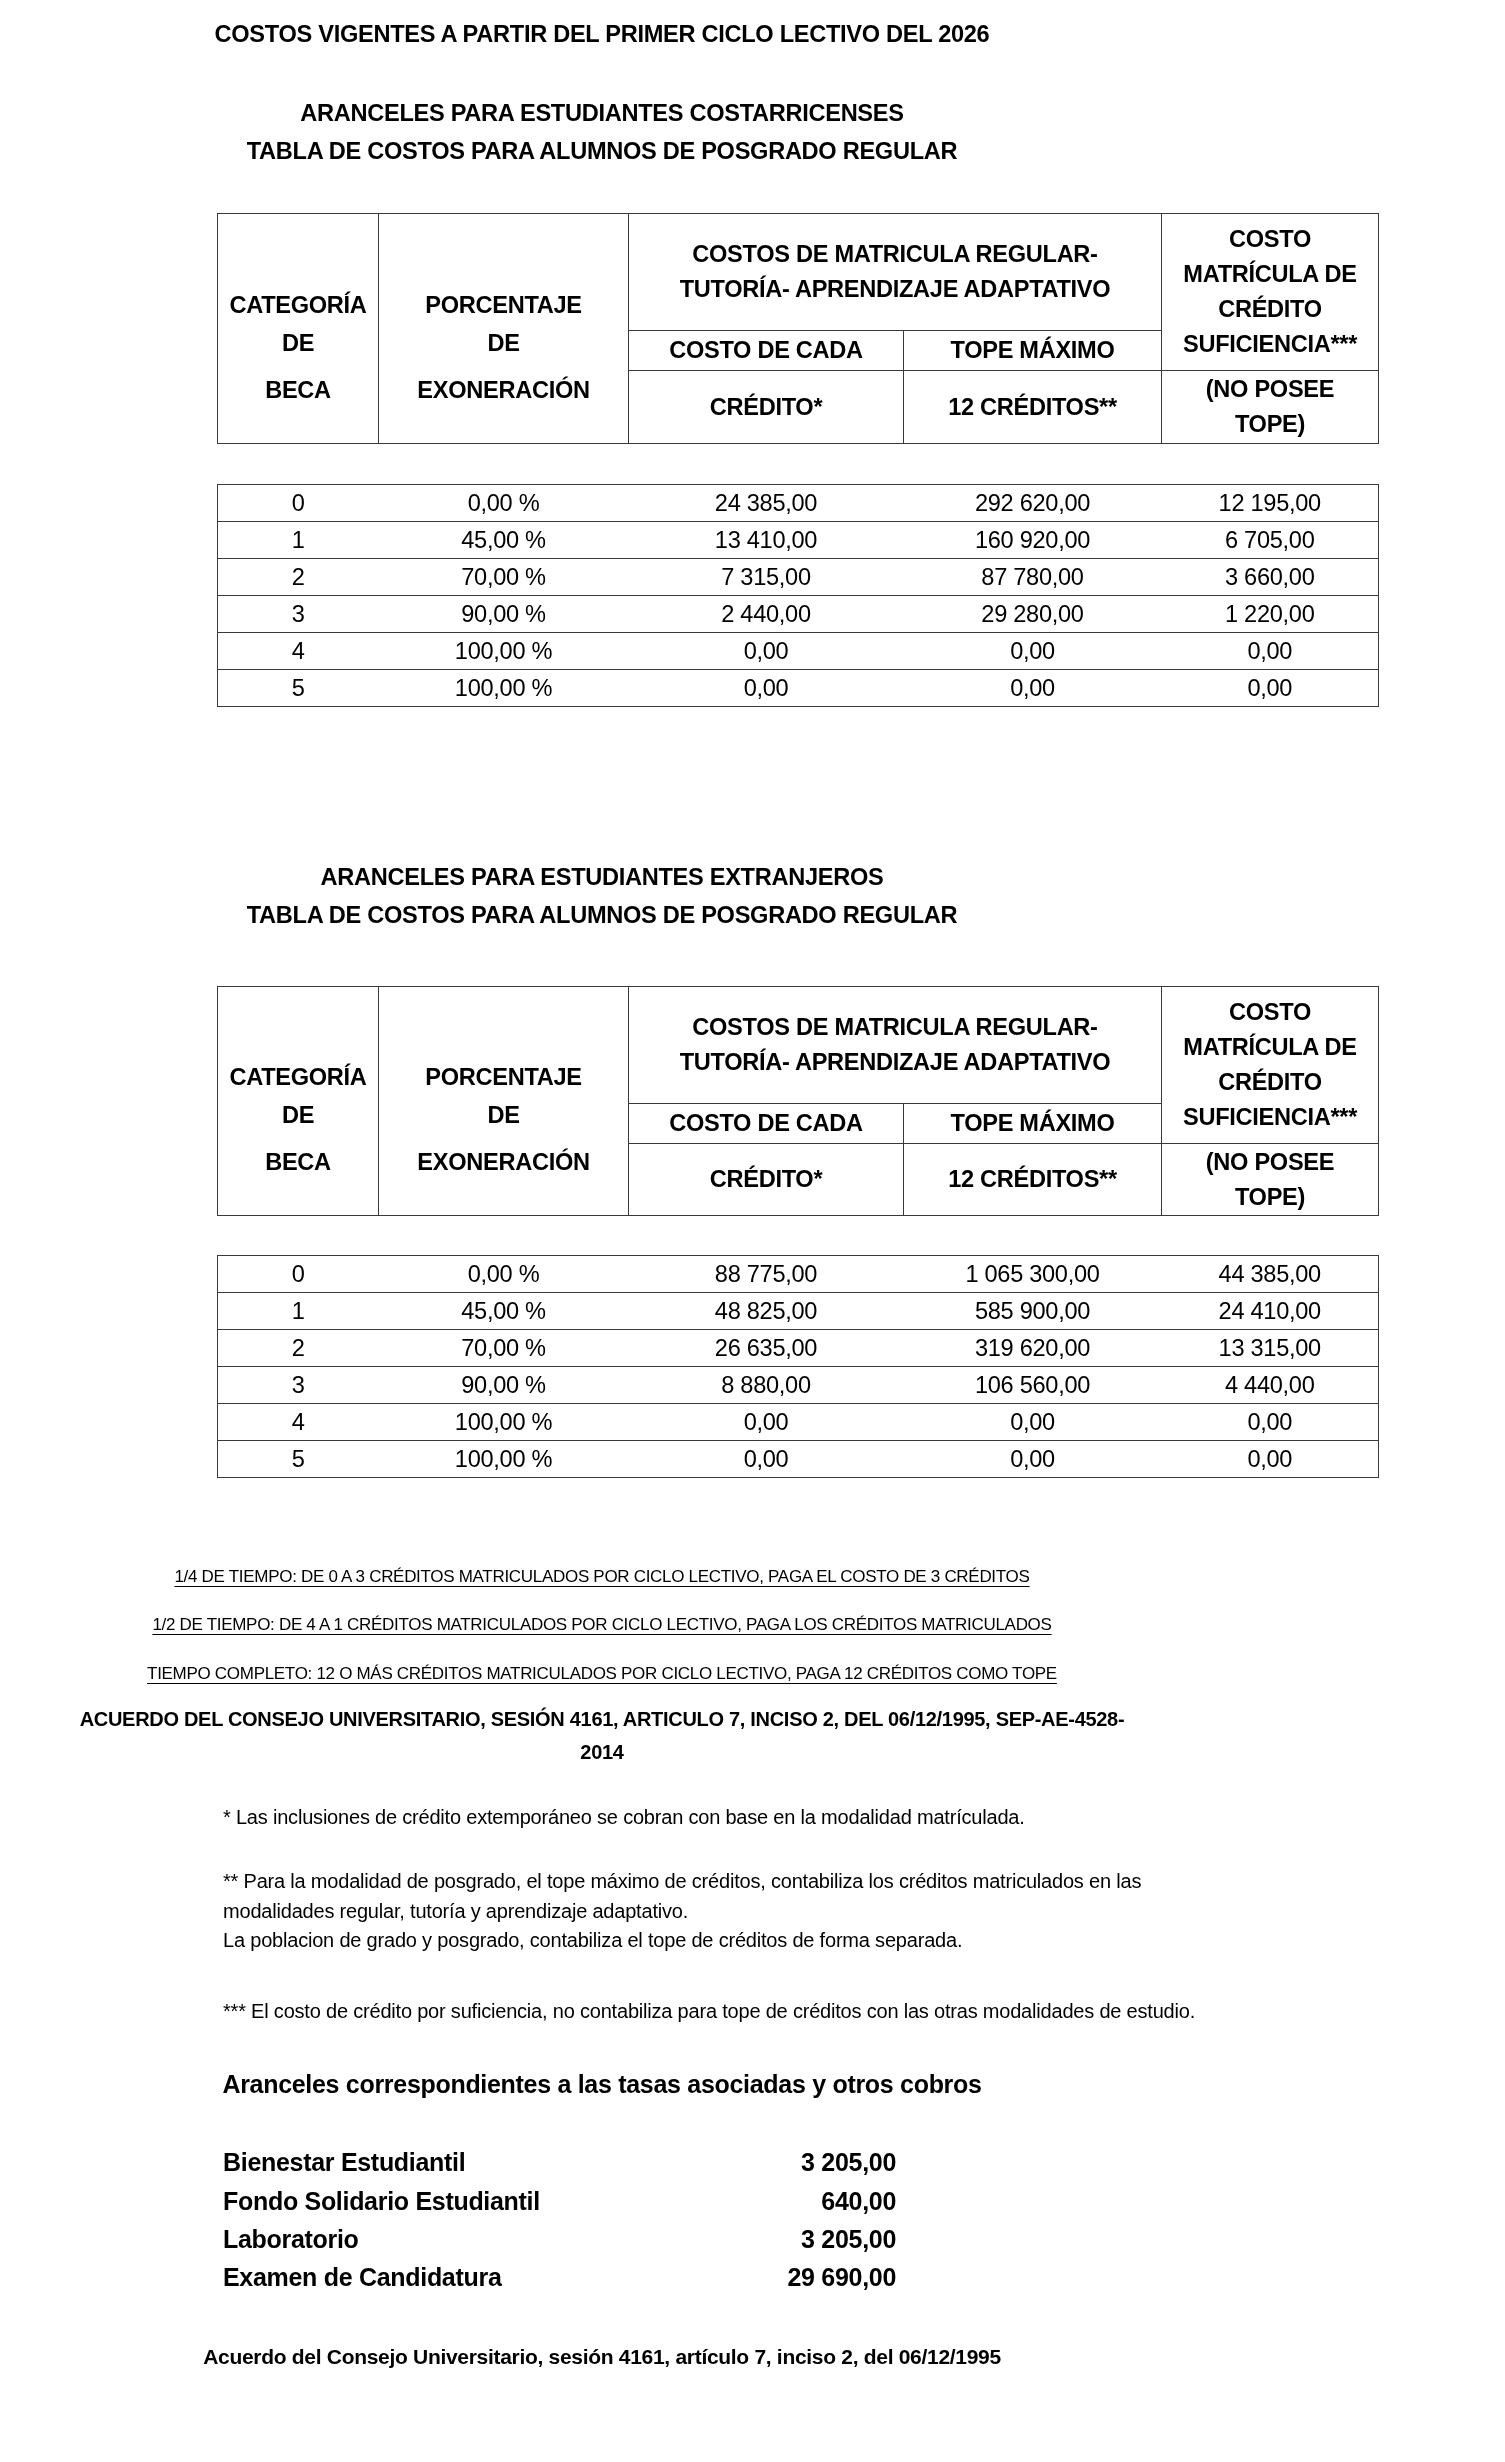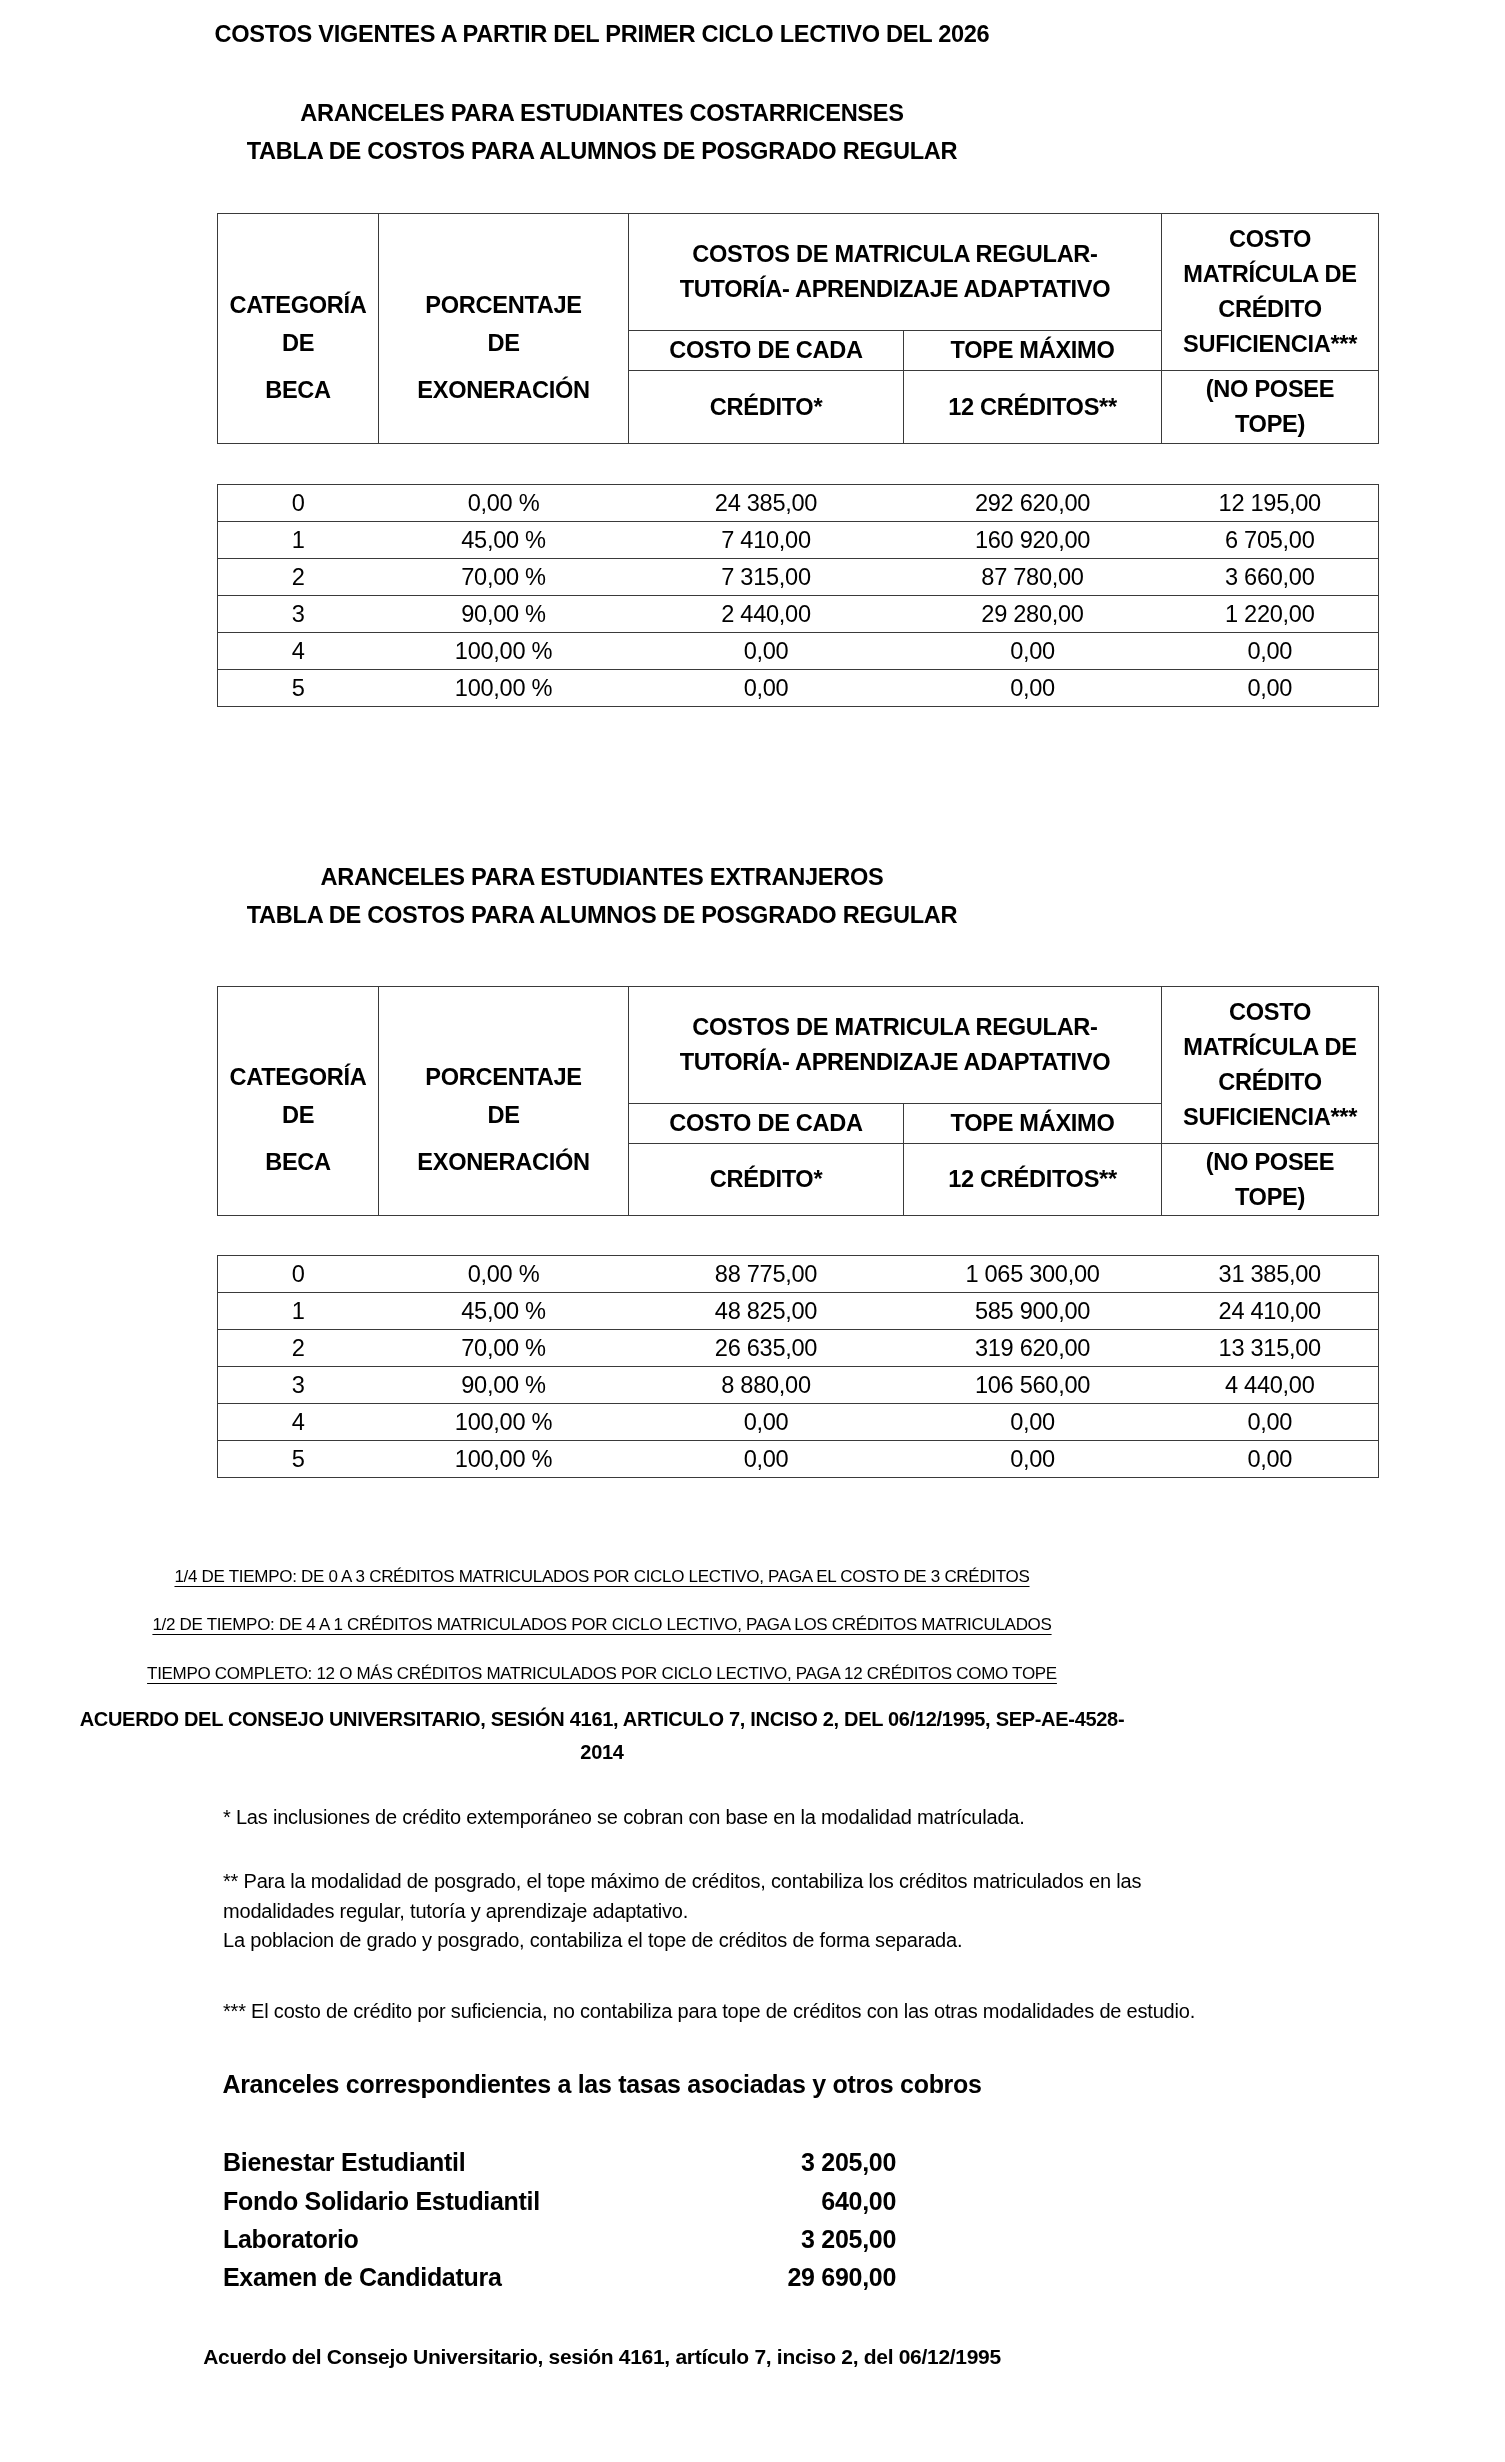--- a/index.html
+++ b/index.html
@@ -111,21 +111,21 @@
     <tr>
       <td>0</td>
       <td>0,00 %</td>
       <td>24 385,00</td>
       <td>292 620,00</td>
       <td>12 195,00</td>
     </tr>
     <tr>
       <td>1</td>
       <td>45,00 %</td>
-      <td>7 410,00</td>
+      <td>13 410,00</td>
       <td>160 920,00</td>
       <td>6 705,00</td>
     </tr>
     <tr>
       <td>2</td>
       <td>70,00 %</td>
       <td>7 315,00</td>
       <td>87 780,00</td>
       <td>3 660,00</td>
     </tr>
@@ -209,21 +209,21 @@
       <col style="width:275px">
       <col style="width:258px">
       <col style="width:217px">
   </colgroup>
   <tbody>
     <tr>
       <td>0</td>
       <td>0,00 %</td>
       <td>88 775,00</td>
       <td>1 065 300,00</td>
-      <td>31 385,00</td>
+      <td>44 385,00</td>
     </tr>
     <tr>
       <td>1</td>
       <td>45,00 %</td>
       <td>48 825,00</td>
       <td>585 900,00</td>
       <td>24 410,00</td>
     </tr>
     <tr>
       <td>2</td>

